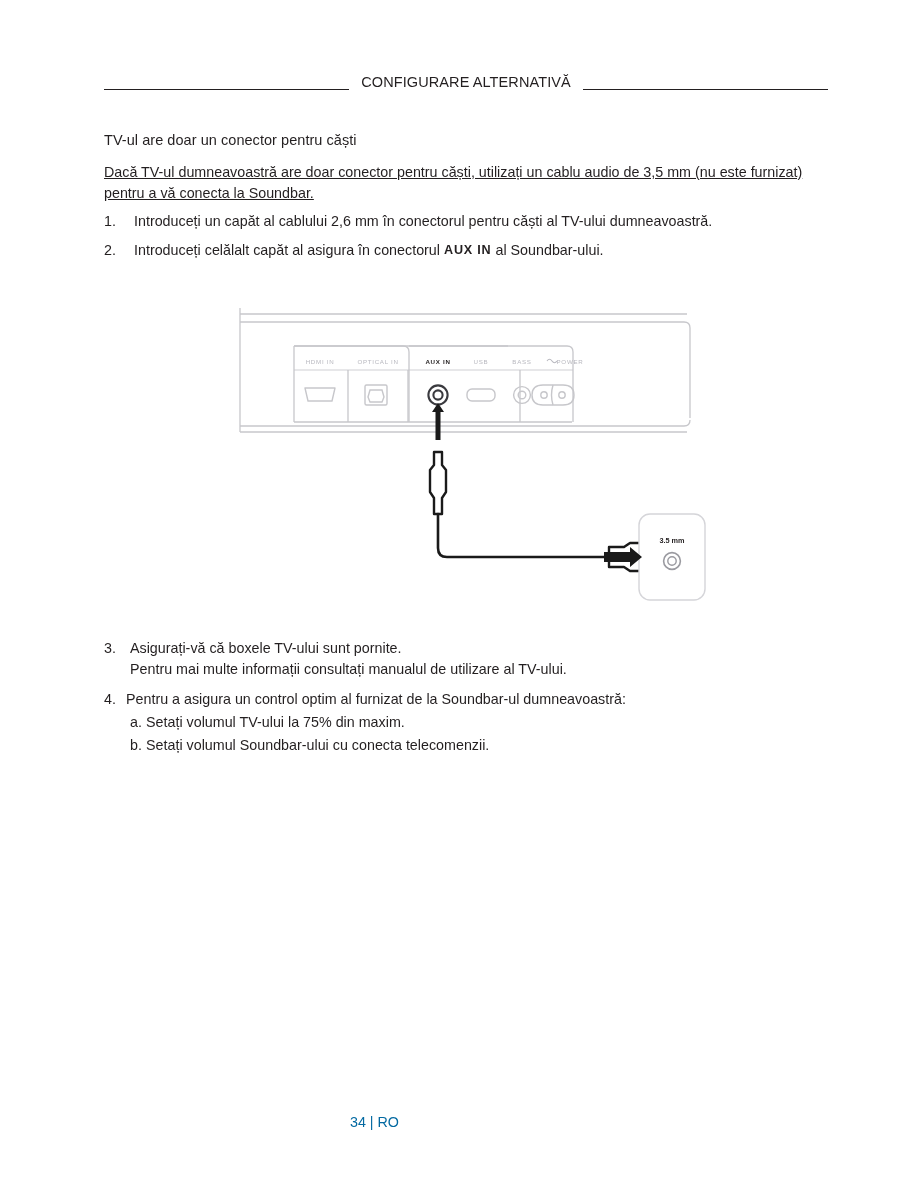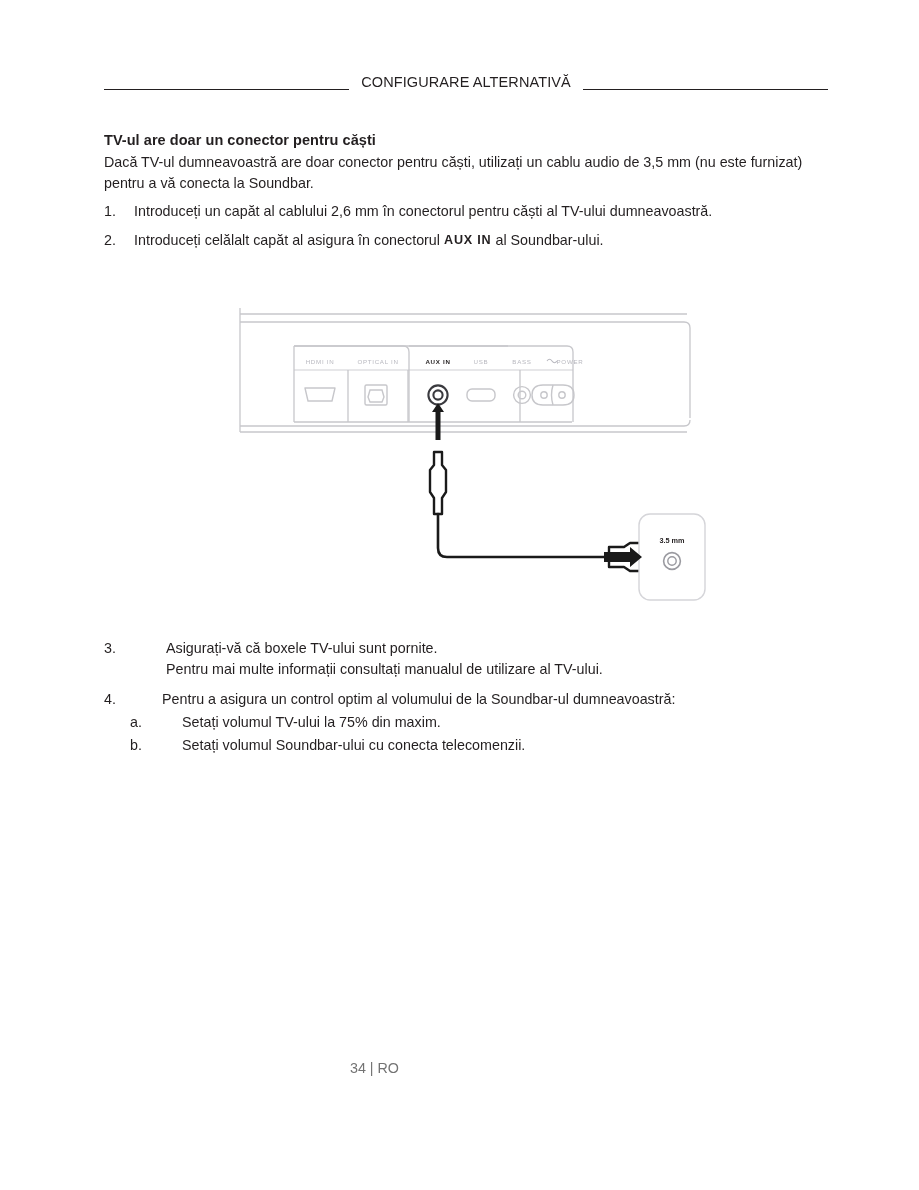--- a/index.html
+++ b/index.html
@@ -42,29 +42,30 @@
   }
 
   
   .content {
     position: absolute;
     left: 104px;
     top: 132px;
     width: 726px;
   }
   .sec-title {
-    font-weight: bold;
+    font-weight: normal;
     font-size: 14.5px;
-    margin: 0 0 4px 0;
+    margin: 0 0 14px 0;
     letter-spacing: 0.05px;
   }
   .para {
     font-size: 14.3px;
     line-height: 20.5px;
     margin: 0 0 6px 0;
+    text-decoration: underline;
   }
   .list-item {
     display: flex;
     font-size: 14.3px;
     line-height: 20.5px;
     margin-top: 8px;
   }
   .li-num {
     width: 30px;
     flex: 0 0 30px;
@@ -98,34 +99,34 @@
     width: 726px;
   }
   .ll-row {
     display: flex;
     font-size: 14.3px;
     line-height: 21px;
   }
   .ll-row.gap { margin-top: 9px; }
   .ll-num { flex: 0 0 26px; }
   .ll-num.narrow { flex: 0 0 22px; }
-  .ll-text { flex: 1 1 auto; margin-left: 36px; }
+  .ll-text { flex: 1 1 auto; }
   .ll-indent { padding-left: 26px; }
   .ll-sub { display: flex; margin-top: 2px; }
   .ll-sub .ll-num { flex: 0 0 16px; }
 
   
   .footer {
     position: absolute;
     left: 0;
-    top: 1060px;
+    top: 1114px;
     width: 749px;
     text-align: center;
     font-size: 14.3px;
-    color: #737373;
+    color: #0369a1;
   }
 </style>
 </head>
 <body>
 
 <div class="page-header">
   <span class="hdr-rule"></span>
   <span class="hdr-title">CONFIGURARE ALTERNATIVĂ</span>
   <span class="hdr-rule"></span>
 </div>
@@ -255,21 +256,21 @@
   <div class="ll-row">
     <span class="ll-num">3.</span>
     <span class="ll-text">Asigurați-vă că boxele TV-ului sunt pornite.</span>
   </div>
   <div class="ll-row ll-indent">
     <span class="ll-text">Pentru mai multe informații consultați manualul de utilizare al TV-ului.</span>
   </div>
 
   <div class="ll-row gap">
     <span class="ll-num narrow">4.</span>
-    <span class="ll-text">Pentru a asigura un control optim al volumului de la Soundbar-ul dumneavoastră:</span>
+    <span class="ll-text">Pentru a asigura un control optim al furnizat de la Soundbar-ul dumneavoastră:</span>
   </div>
   <div class="ll-row ll-indent ll-sub">
     <span class="ll-num">a.</span>
     <span class="ll-text">Setați volumul TV-ului la 75% din maxim.</span>
   </div>
   <div class="ll-row ll-indent ll-sub">
     <span class="ll-num">b.</span>
     <span class="ll-text">Setați volumul Soundbar-ului cu conecta telecomenzii.</span>
   </div>
 </div>

